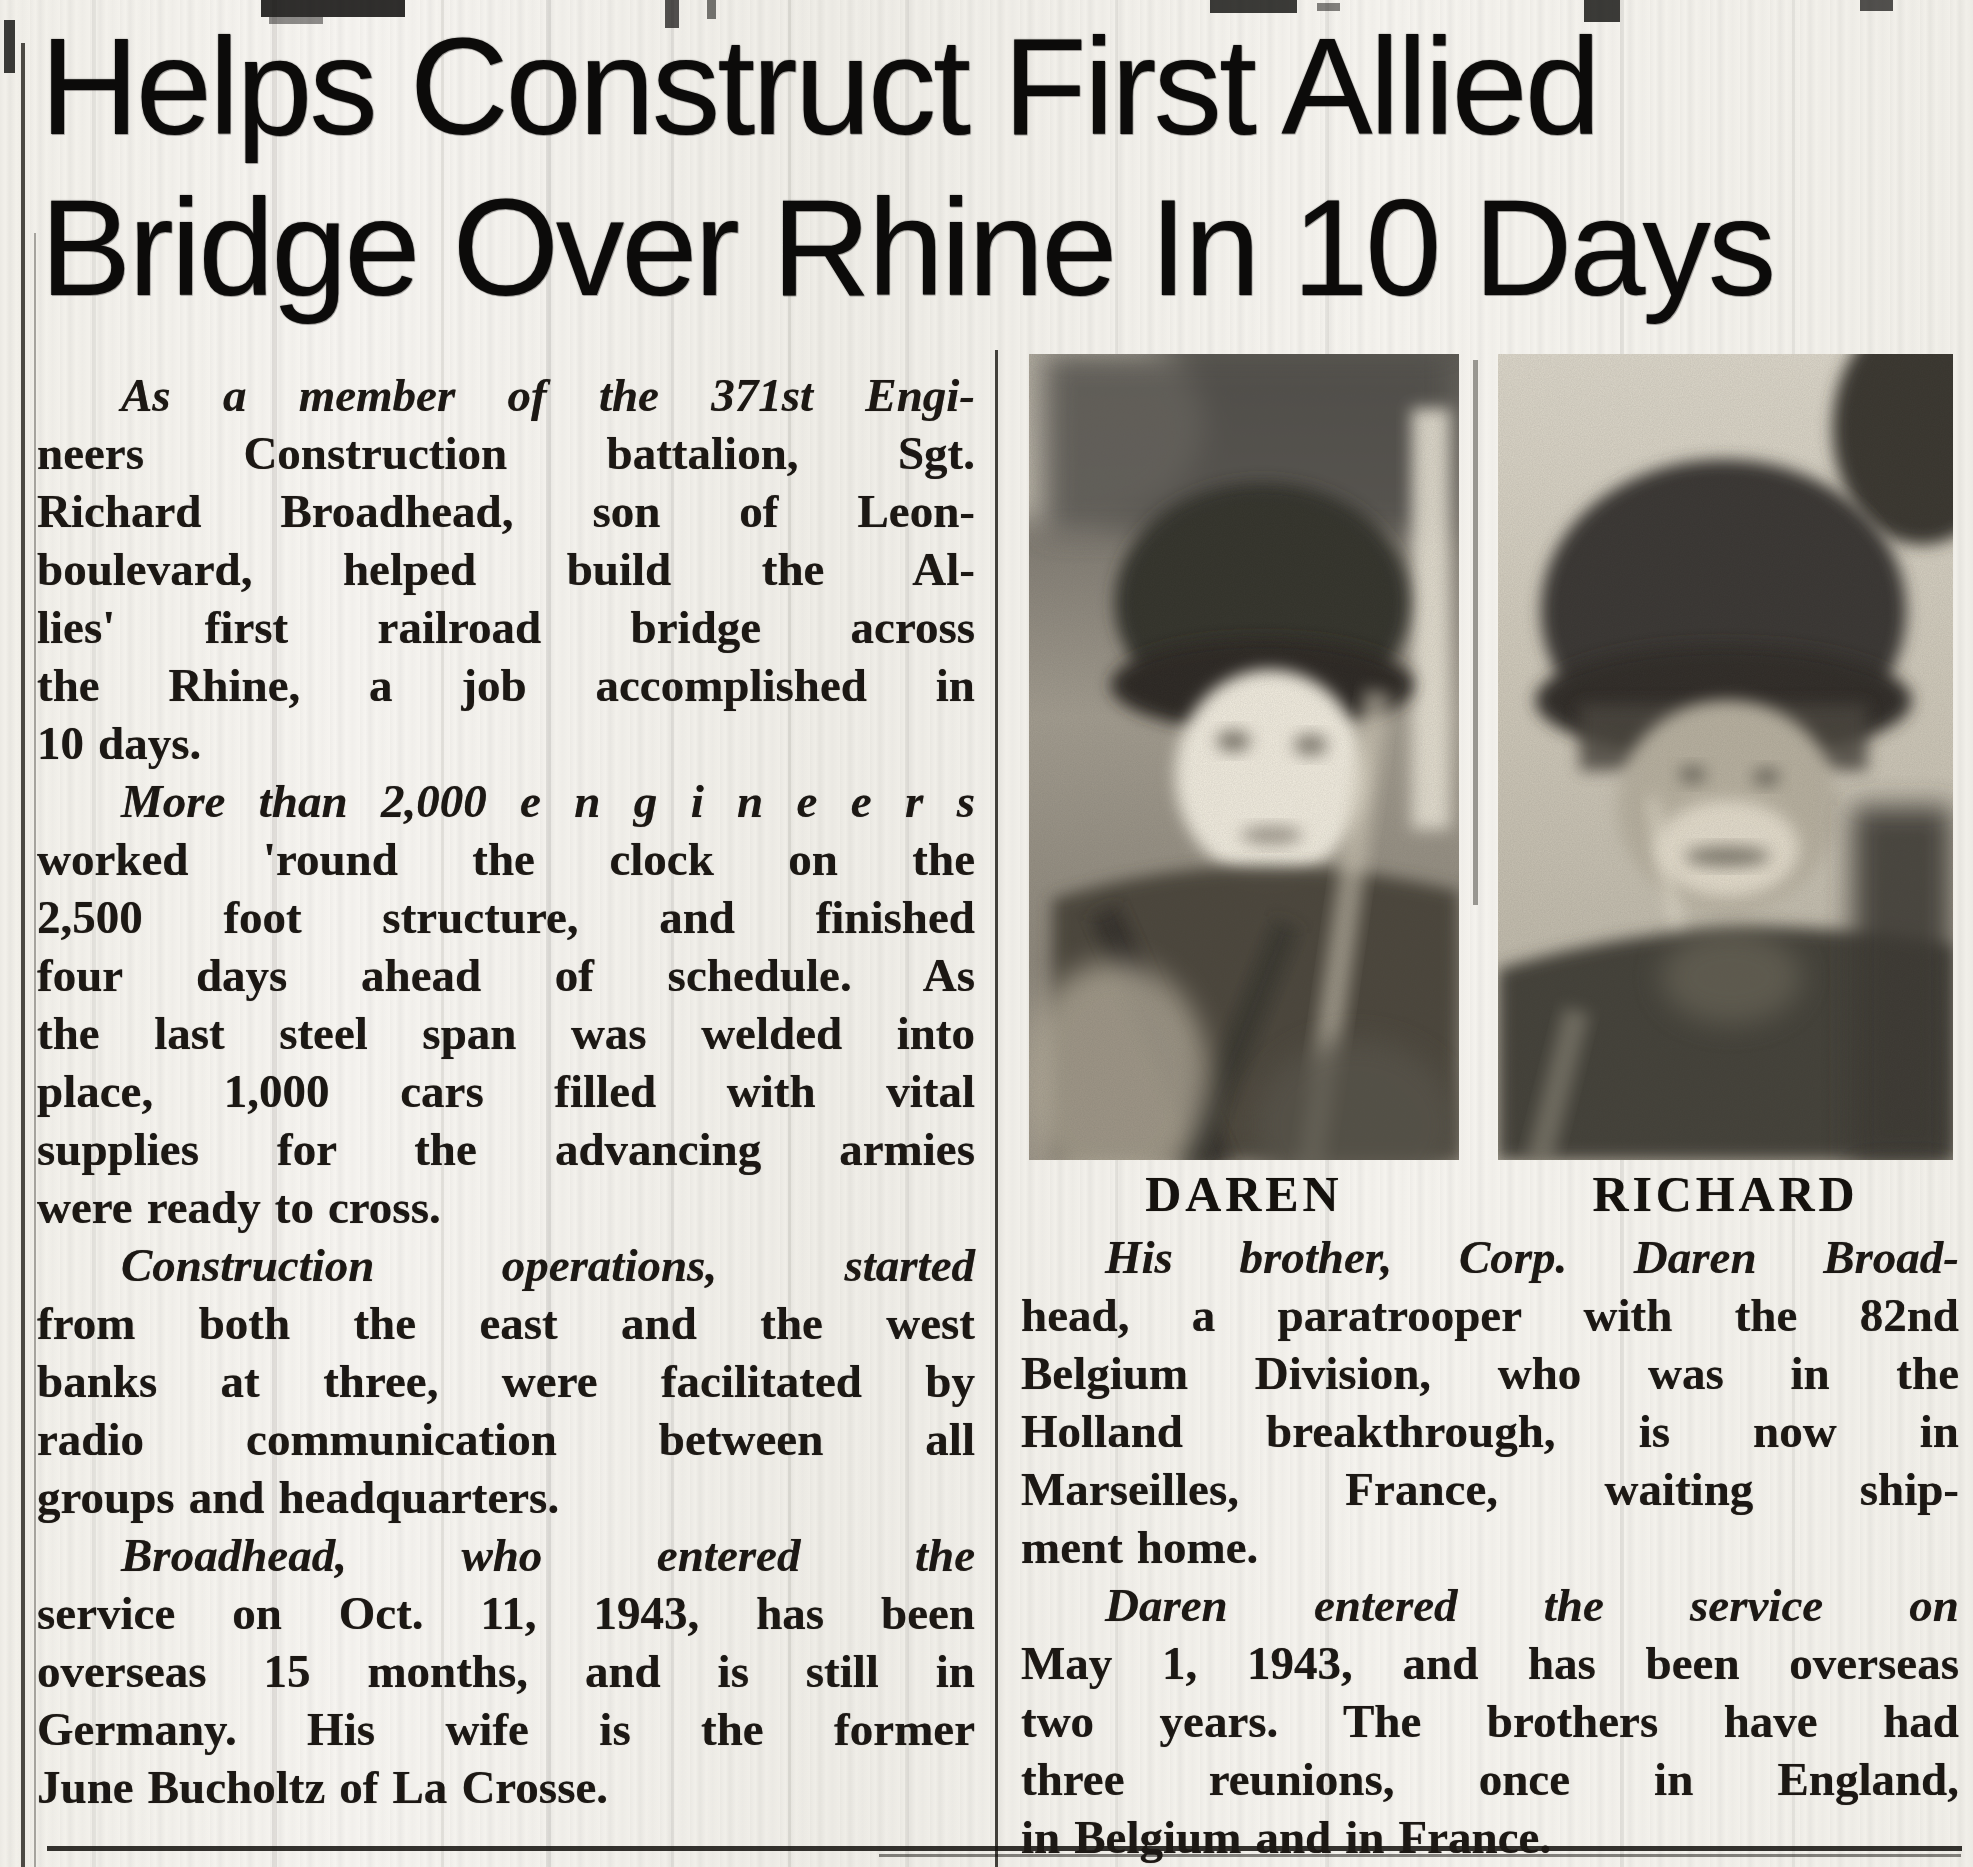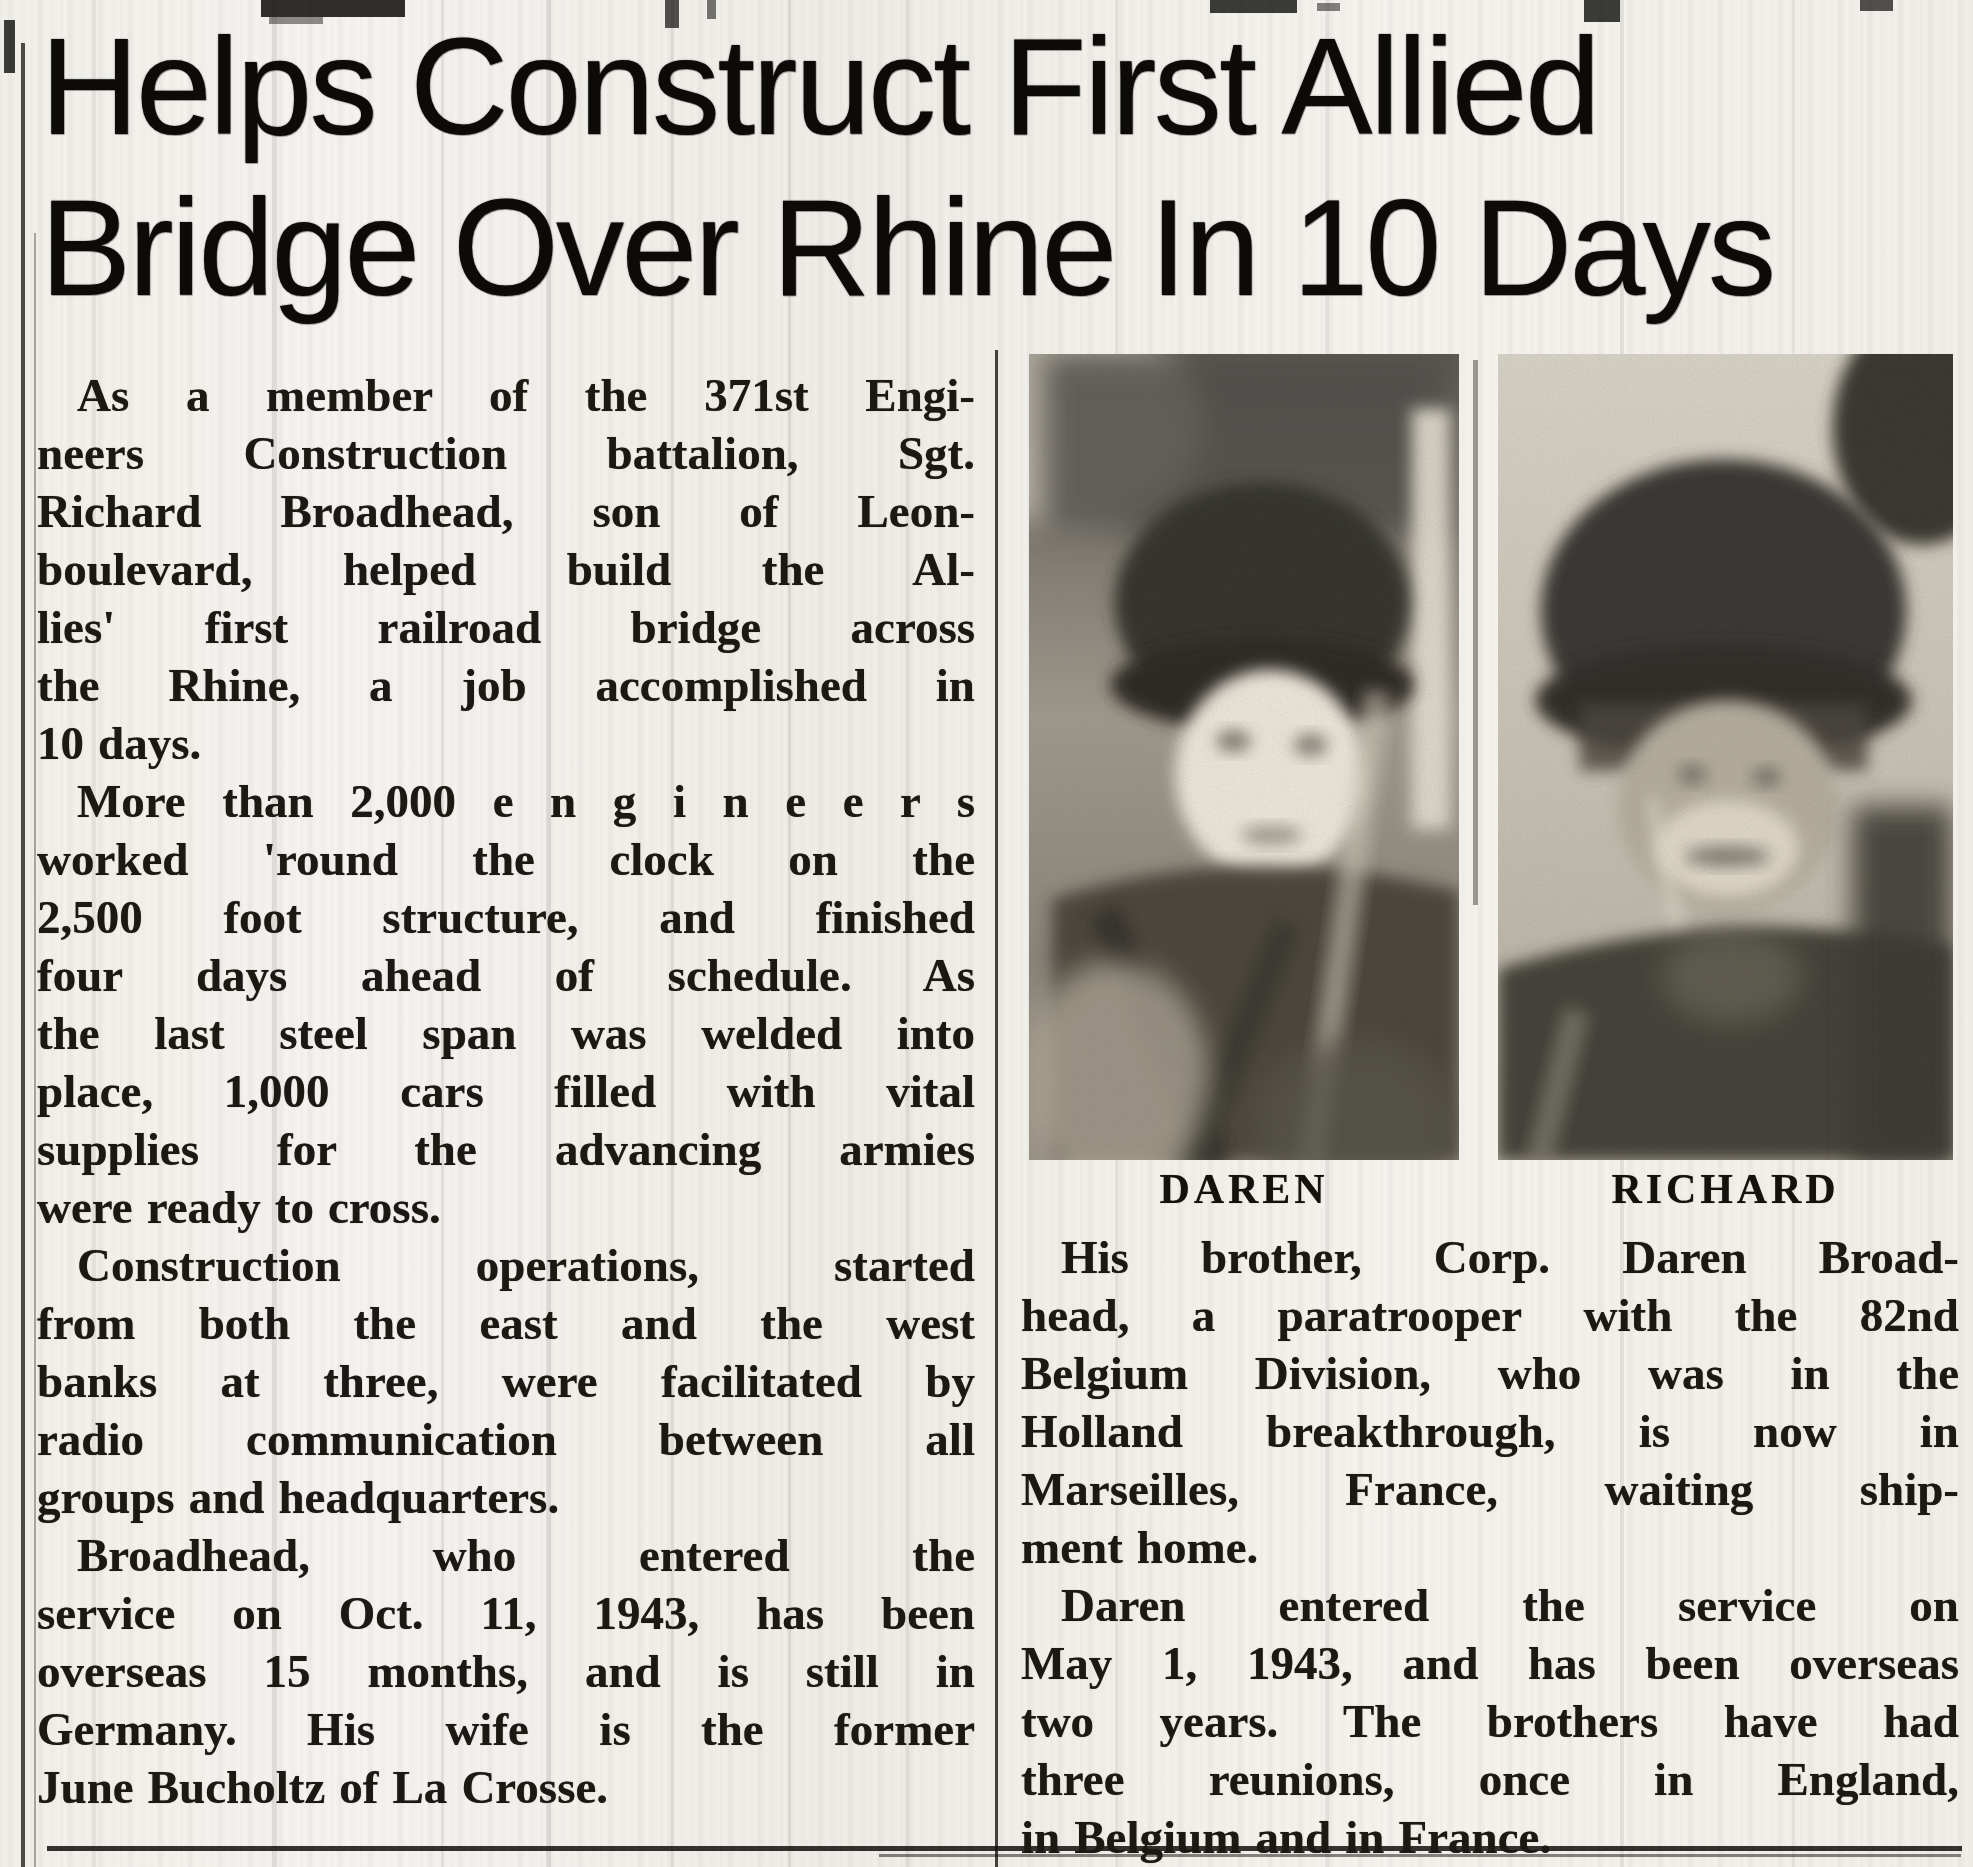--- a/index.html
+++ b/index.html
@@ -41,30 +41,30 @@
     font-weight:700;
     color:#1c1814;
     text-shadow:0 0 0.8px rgba(25,20,15,.6);
     word-spacing:2.3px;
   }
   .left-col{left:37px;top:366px;width:938px;}
   .right-col{left:1021px;top:1228px;width:938px;}
   .para{margin:0;}
   .line{text-align:justify;text-align-last:justify;}
   .line.last{text-align-last:left;}
-  .line.first{padding-left:40px;}
+  .line.first{padding-left:84px;font-style:italic;}
   
   .photo{position:absolute;top:354px;height:806px;}
   .photo svg{display:block;width:100%;height:100%;}
   .photo-left{left:1029px;width:430px;}
   .photo-right{left:1498px;width:455px;}
   .photo-gap-line{position:absolute;left:1473px;top:360px;width:4.7px;height:545px;background:#2a2722;opacity:.45;}
   .caption{
     position:absolute;top:1165px;height:50px;
-    font-size:42px;font-weight:700;letter-spacing:3.9px;
+    font-size:50px;font-weight:700;letter-spacing:3.9px;
     text-align:center;color:#15120e;
     text-shadow:0 0 0.8px rgba(20,16,12,.6);
   }
   .caption-left{left:1029px;width:430px;}
   .caption-right{left:1498px;width:455px;}
 </style>
 </head>
 <body>
 
 <div class="page">

